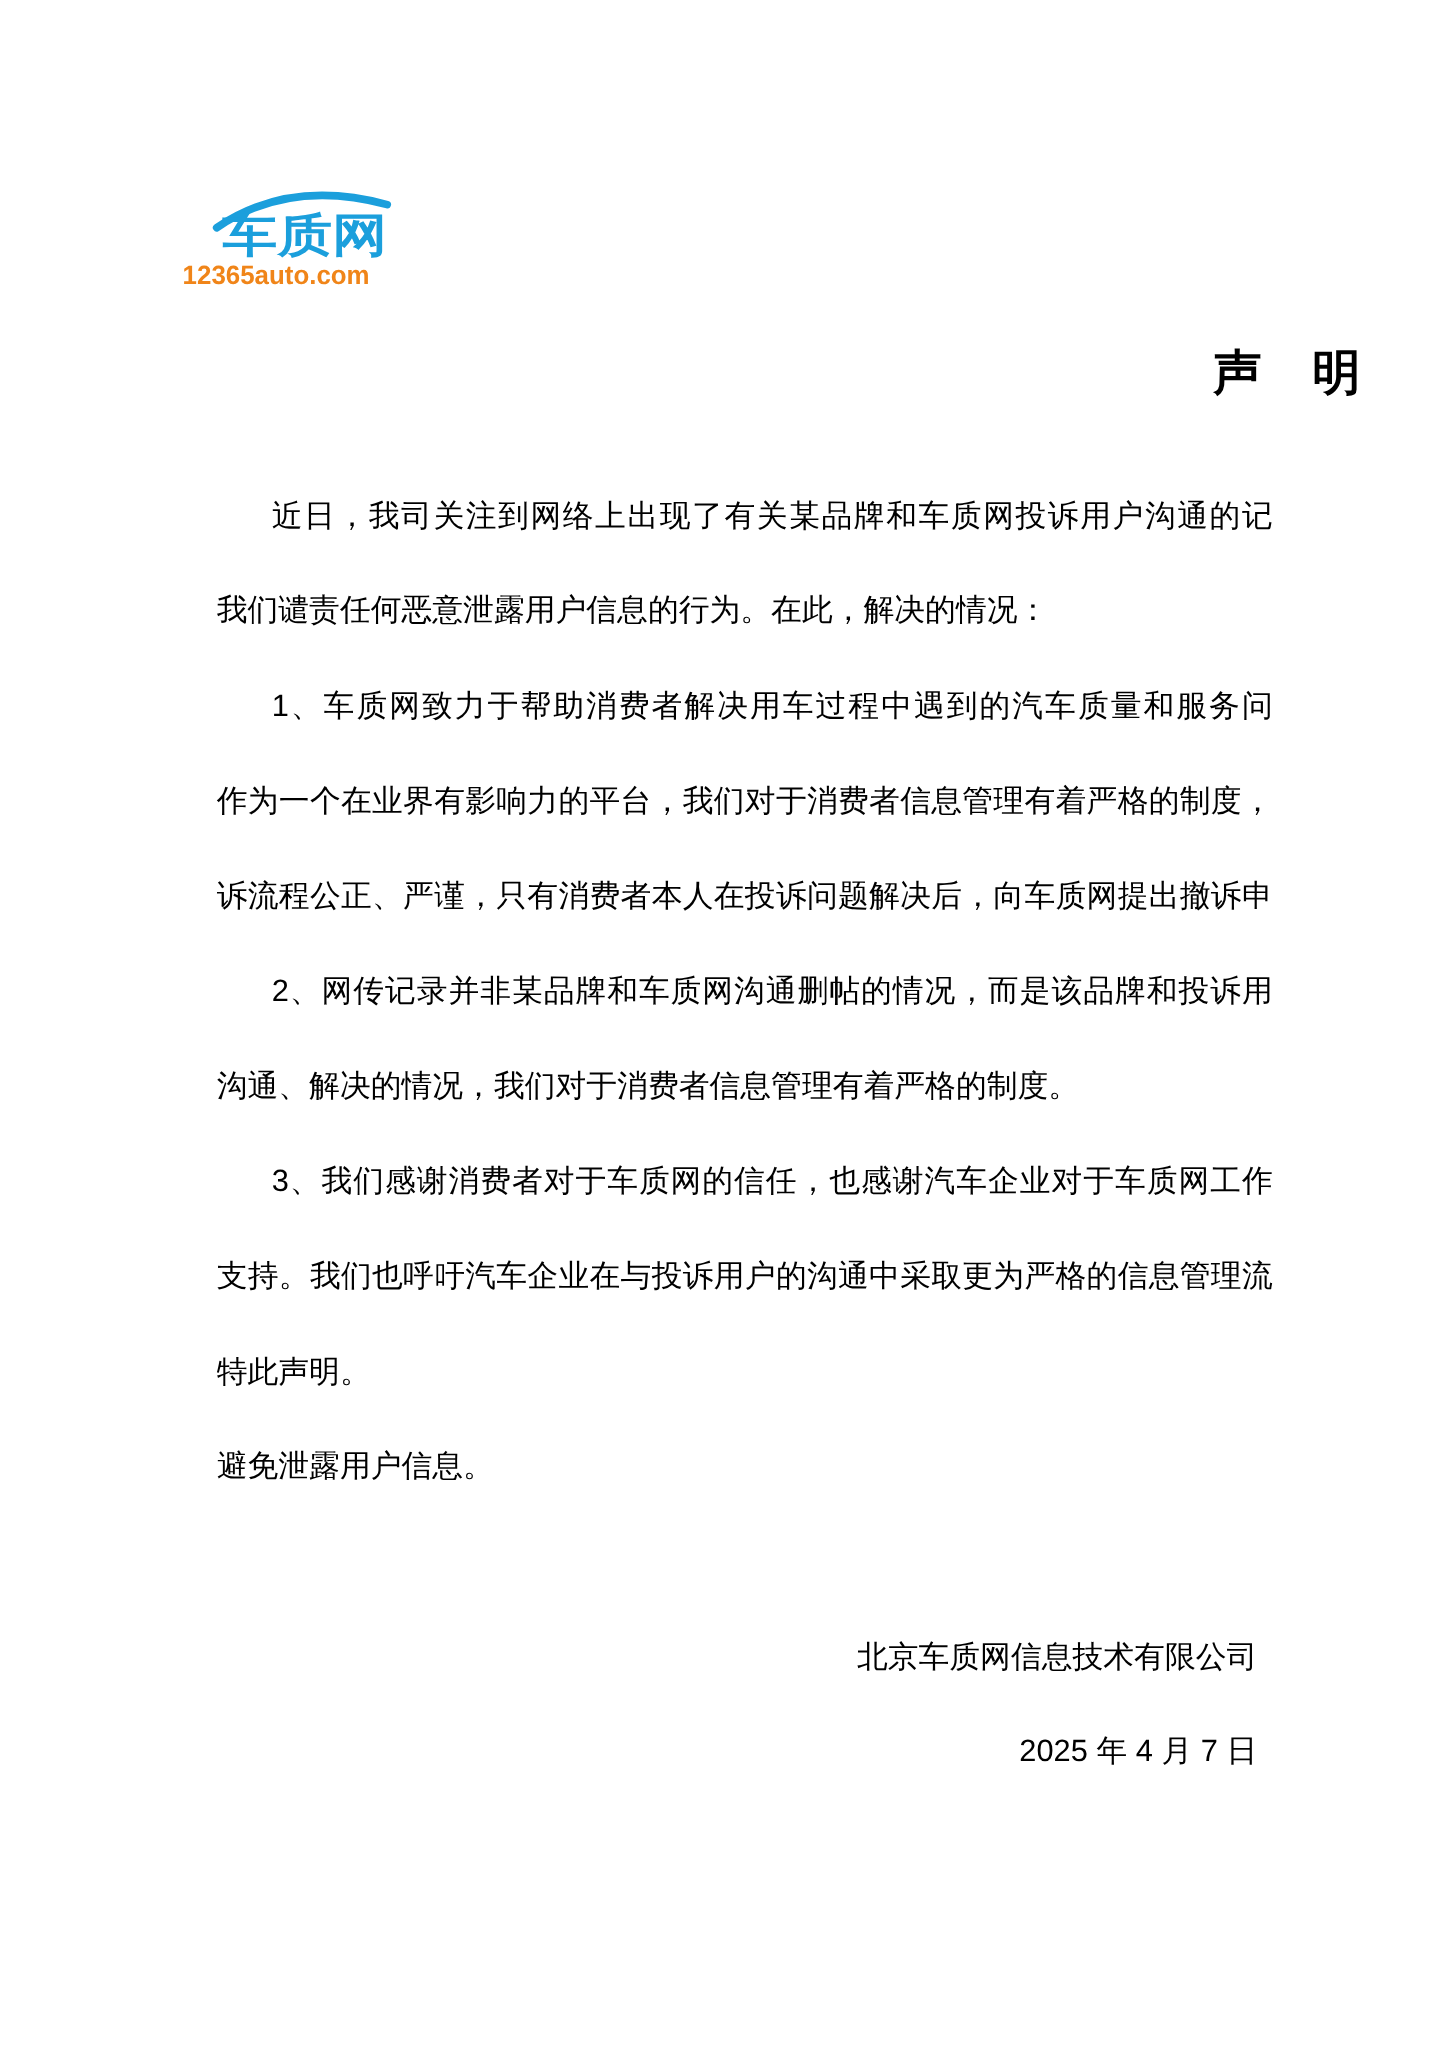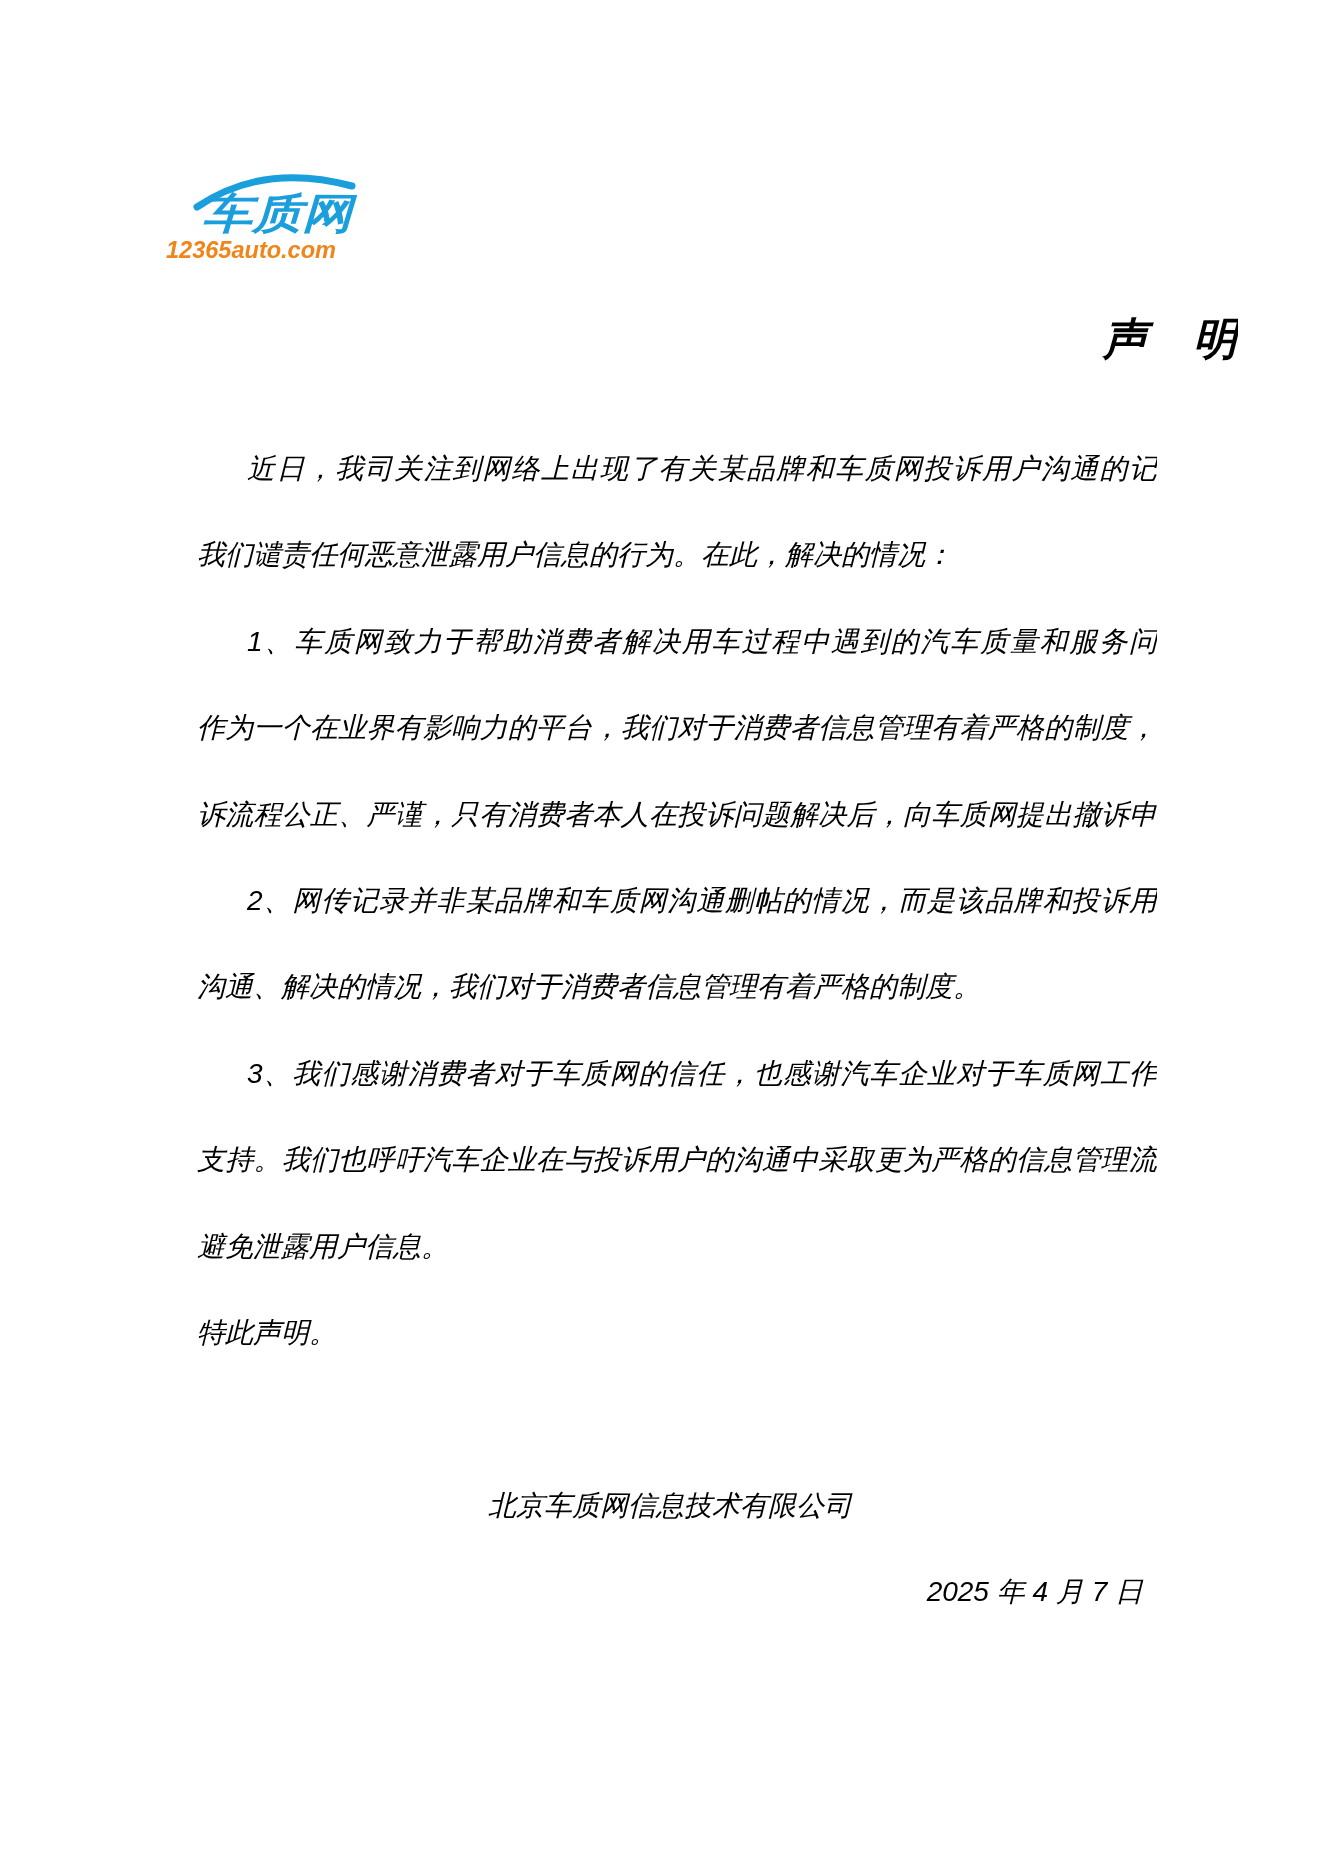--- a/index.html
+++ b/index.html
@@ -4,21 +4,20 @@
 <style>
   html, body { margin: 0; padding: 0; background: #ffffff; }
   .page {
     position: relative;
     width: 1238px;
     height: 1871px;
     background: #ffffff;
     font-family: "Liberation Sans", sans-serif;
     color: #000000;
     overflow: hidden;
-    font-style: italic;
   }
   .logo { position: absolute; left: 158px; top: 140px; width: 210px; height: 125px; }
   .logo svg { display: block; }
   .logo-cn { font-family: "Liberation Sans", sans-serif; font-weight: bold; }
   .logo-en { font-family: "Liberation Sans", sans-serif; font-weight: bold; }
   .title {
     position: absolute;
     top: 310px;
     left: 0;
     width: 100%;
@@ -49,21 +48,21 @@
     left: 197px;
     width: 960px;
     height: 86.4px;
     line-height: 86.4px;
     font-size: 28px;
     text-align: right;
     padding-right: 14px;
     box-sizing: border-box;
     color: #000000;
   }
-  .sig-company { top: 1463px; text-align: center; }
+  .sig-company { top: 1463px; }
   .sig-date { top: 1549px; }
 </style>
 </head>
 <body>
 
 <div class="page">
 
   <div class="logo">
     <svg width="210" height="125" viewBox="0 0 210 125" xmlns="http://www.w3.org/2000/svg">
       <path d="M 39 67 Q 105 22 194 46" fill="none" stroke="#1b9fdc" stroke-width="7" stroke-linecap="round"></path>
@@ -77,20 +76,20 @@
   <div class="body-text" id="body-lines">
       <div class="line indent justify">近日，我司关注到网络上出现了有关某品牌和车质网投诉用户沟通的记录，</div>
       <div class="line">我们谴责任何恶意泄露用户信息的行为。在此，解决的情况：</div>
       <div class="line indent justify">1、车质网致力于帮助消费者解决用车过程中遇到的汽车质量和服务问题。</div>
       <div class="line justify">作为一个在业界有影响力的平台，我们对于消费者信息管理有着严格的制度，撤</div>
       <div class="line justify">诉流程公正、严谨，只有消费者本人在投诉问题解决后，向车质网提出撤诉申请，</div>
       <div class="line indent justify">2、网传记录并非某品牌和车质网沟通删帖的情况，而是该品牌和投诉用户</div>
       <div class="line">沟通、解决的情况，我们对于消费者信息管理有着严格的制度。</div>
       <div class="line indent justify">3、我们感谢消费者对于车质网的信任，也感谢汽车企业对于车质网工作的</div>
       <div class="line justify">支持。我们也呼吁汽车企业在与投诉用户的沟通中采取更为严格的信息管理流程，</div>
+      <div class="line">特此声明。</div>
       <div class="line">避免泄露用户信息。</div>
-      <div class="line">特此声明。</div>
     </div>
 
   <div class="sig-line sig-company">北京车质网信息技术有限公司</div>
   <div class="sig-line sig-date">2025 年 4 月 7 日</div>
 
 </div>
 
 </body></html>

